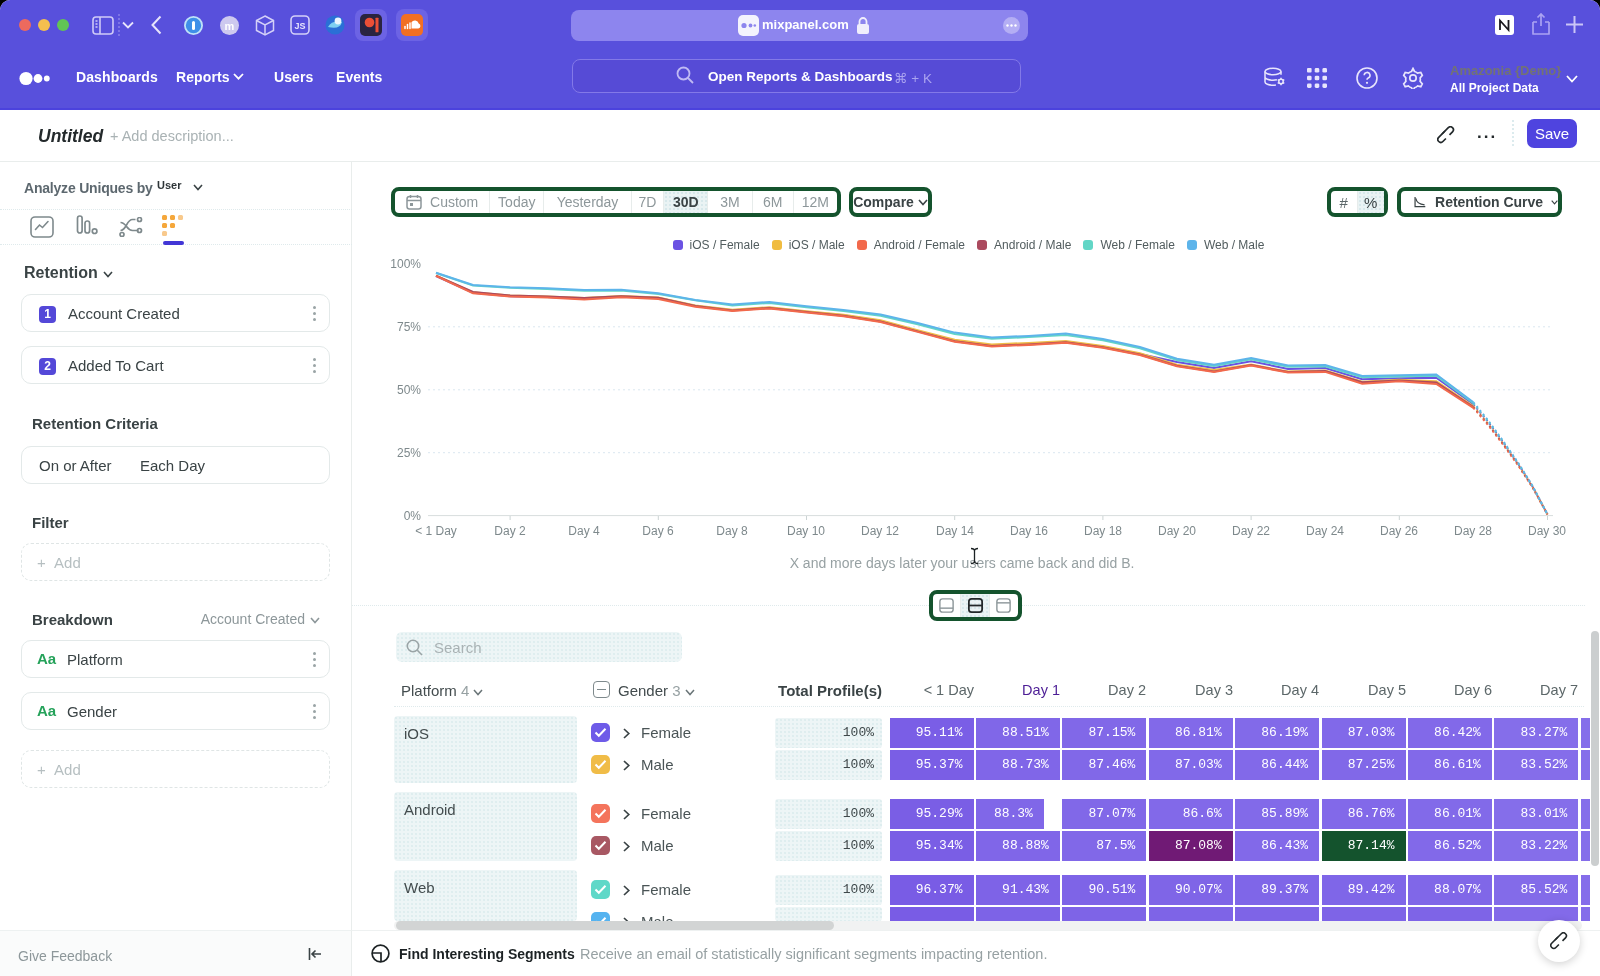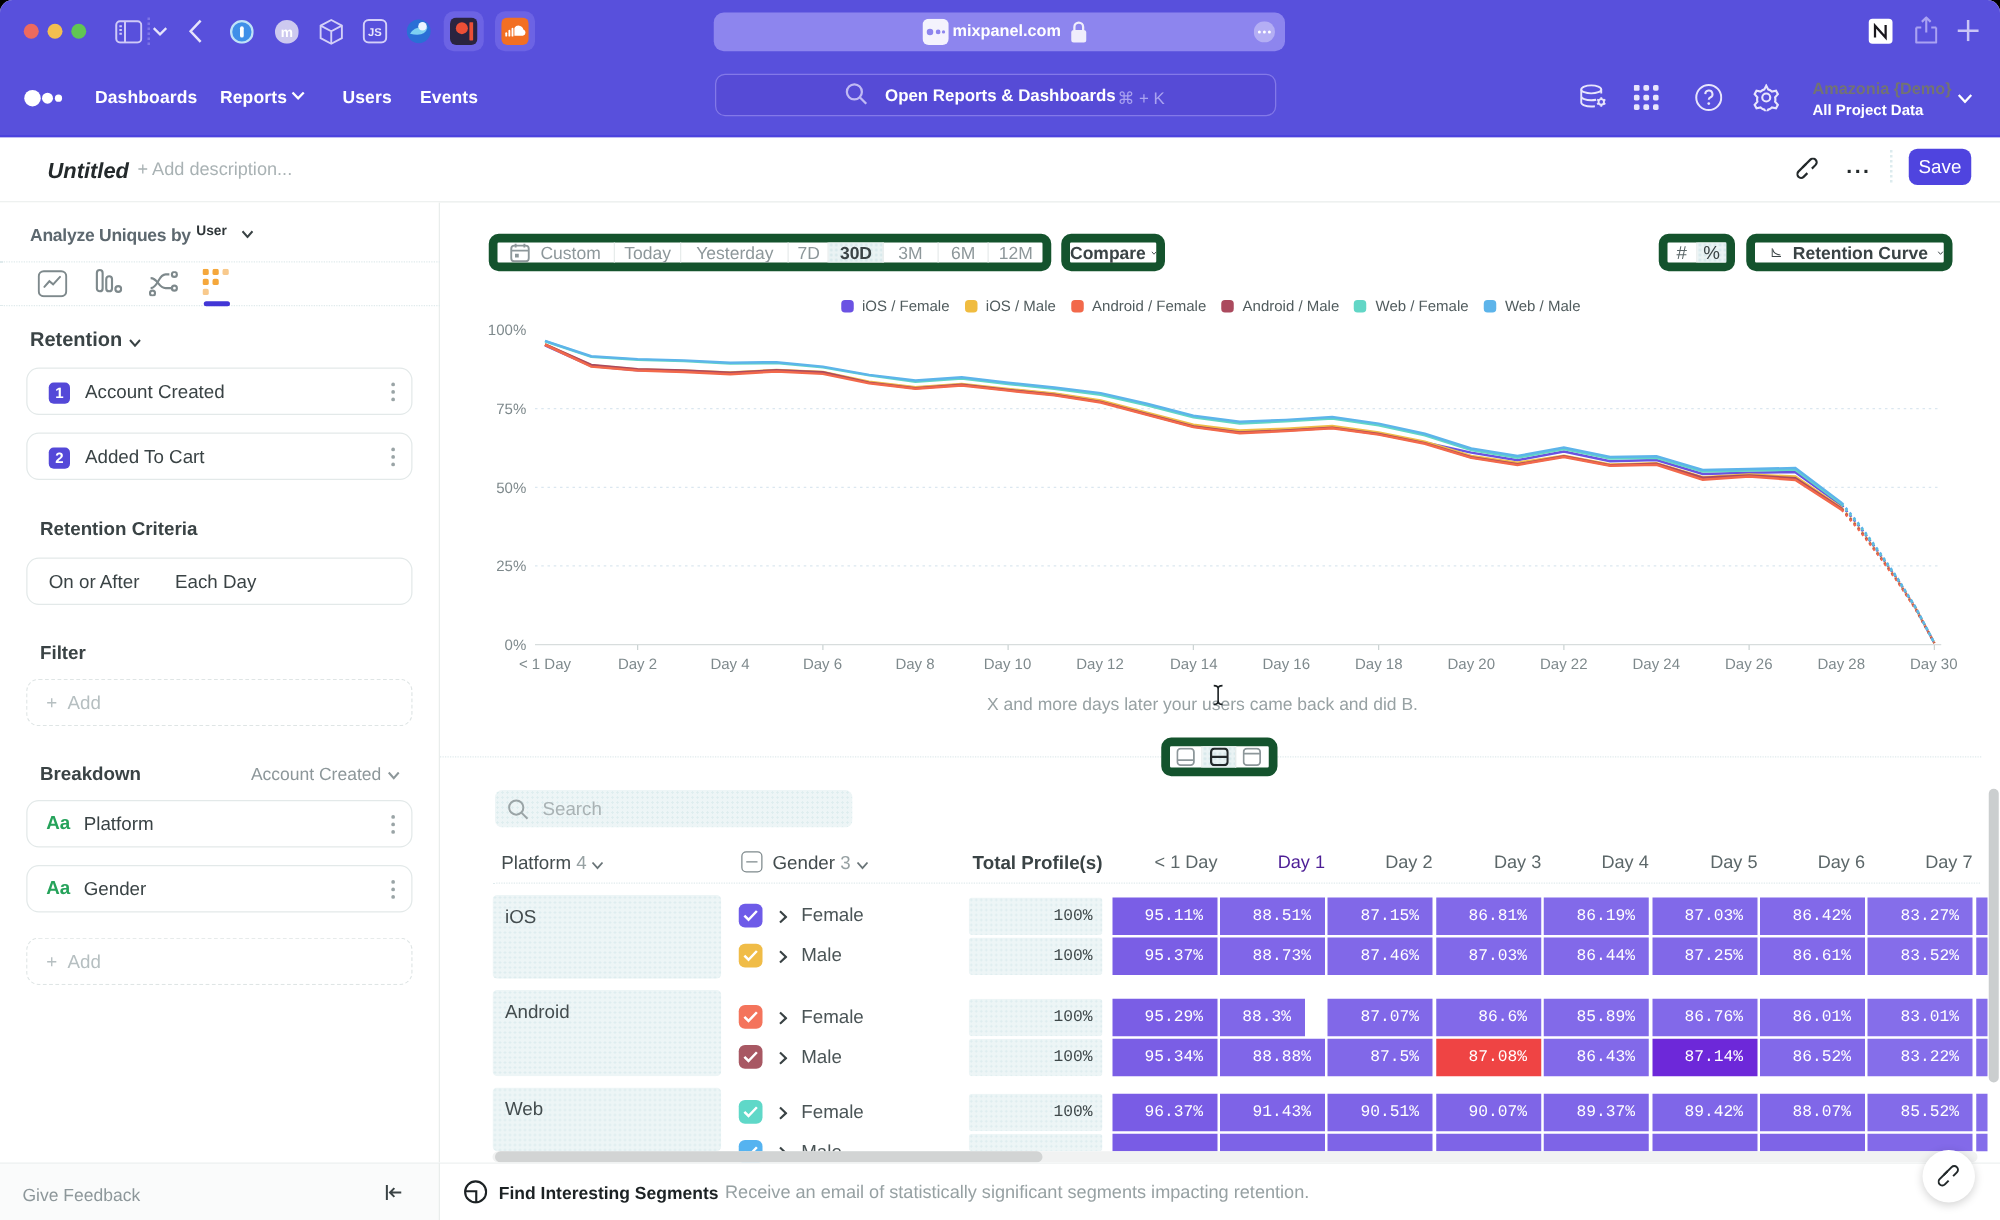--- a/index.html
+++ b/index.html
@@ -15,21 +15,21 @@
 .sidebar{position:absolute;left:0;top:162px;width:352px;height:768px;background:#fff;border-right:1px solid #e9edec;}
 .sfoot{position:absolute;left:0;top:930px;width:352px;height:46px;background:#fafbfb;border-top:1px solid #edf1f1;border-right:1px solid #e9edec;color:#8d979a;font-size:14px;}
 .bbar{position:absolute;left:352px;top:930px;width:1248px;height:46px;background:#fff;border-top:1px solid #eef1f1;}
 .card{position:absolute;left:21px;width:309px;height:38px;border:1px solid #e3e9e9;border-radius:10px;background:#fff;}
 .kebab{position:absolute;right:13px;top:11px;width:3px;}
 .kebab i{display:block;width:3px;height:3px;border-radius:50%;background:#9aa4a6;margin-bottom:3px;}
 .shead{color:#3a4345;font-size:15px;font-weight:bold;}
 .badge{position:absolute;left:17px;top:11px;width:17px;height:17px;background:#5448d8;color:#fff;border-radius:4px;font-size:12px;font-weight:bold;text-align:center;line-height:17px;}
 .ctext{position:absolute;left:46px;top:10px;color:#3a4345;font-size:15px;}
 .dashadd{position:absolute;left:21px;width:309px;height:38px;border:1px dashed #dfe5e5;border-radius:10px;color:#b6bfc1;font-size:15px;line-height:37px;padding-left:15px;}
-.seg{position:absolute;top:187px;height:30px;border:7px solid #14532d;border-radius:8px;background:#fff;display:flex;align-items:center;}
+.seg{position:absolute;top:187px;height:30px;border:4px solid #14532d;border-radius:8px;background:#fff;display:flex;align-items:center;}
 .seg .c{height:100%;display:flex;align-items:center;justify-content:center;color:#8d979a;font-size:14px;border-right:1px solid #e7eceb;}
 .seg .c:last-child{border-right:none;}
 .shimmer{background-color:#edf5f6;background-image:radial-gradient(rgba(145,195,205,.16) 1px,transparent 1.1px);background-size:4px 4px;}
 .selcell{background-color:#eaf3f4;background-image:radial-gradient(rgba(140,190,200,.20) 1px,transparent 1.2px);background-size:4px 4px;color:#3a4345 !important;font-weight:bold;}
 .mono{font-family:"Liberation Mono",monospace;}
 .pcell{position:absolute;height:30px;color:#fff;font-size:13px;text-align:right;line-height:30px;padding-right:11px;font-family:"Liberation Mono",monospace;}
 </style></head>
 <body>
 <div class="win">
 <div class="chrome"></div>
@@ -500,23 +500,23 @@
     </div>
 <svg class="abs" style="left:623px;top:841px;" width="7" height="11" viewBox="0 0 7 11" fill="none" stroke="#3a4345" stroke-width="1.7">
       <path d="M1 1 L5.8 5.5 L1 10"></path>
     </svg>
 <div class="abs" style="left:641px;top:837px;color:#4a5456;font-size:15px;">Male</div>
 <div class="abs shimmer" style="left:775px;top:831px;width:107px;height:30px;border-radius:3px;"></div>
 <div class="abs mono" style="left:775px;top:838px;width:99px;text-align:right;color:#3f484a;font-size:13px;">100%</div>
 <div class="pcell" style="left:889.5px;top:831px;width:84px;height:30px;background:rgb(122,94,229);">95.34%</div>
 <div class="pcell" style="left:975.9px;top:831px;width:84px;height:30px;background:rgb(128,102,232);">88.88%</div>
 <div class="pcell" style="left:1062.3px;top:831px;width:84px;height:30px;background:rgb(129,104,232);">87.5%</div>
-<div class="pcell" style="left:1148.7px;top:831px;width:84px;height:30px;background:#ef4444;">87.08%</div>
+<div class="pcell" style="left:1148.7px;top:831px;width:84px;height:30px;background:#701a75;">87.08%</div>
 <div class="pcell" style="left:1235.1px;top:831px;width:84px;height:30px;background:rgb(130,105,233);">86.43%</div>
-<div class="pcell" style="left:1321.5px;top:831px;width:84px;height:30px;background:#6d28d9;">87.14%</div>
+<div class="pcell" style="left:1321.5px;top:831px;width:84px;height:30px;background:#14532d;">87.14%</div>
 <div class="pcell" style="left:1407.9px;top:831px;width:84px;height:30px;background:rgb(130,105,233);">86.52%</div>
 <div class="pcell" style="left:1494.3px;top:831px;width:84px;height:30px;background:rgb(133,110,234);">83.22%</div>
 <div class="abs" style="left:1580.8px;top:831px;width:9.2px;height:30px;background:rgb(133,110,234);"></div>
 <div class="abs" style="left:591px;top:880px;width:19px;height:19px;border-radius:5px;background:#5fd8c8;overflow:hidden;">
       <svg style="position:absolute;left:3px;top:4px;" width="13" height="11" viewBox="0 0 13 11" fill="none" stroke="#fff" stroke-width="2">
         <path d="M1.5 5.5 L4.8 8.8 L11.5 1.8"></path>
       </svg>
     </div>
 <svg class="abs" style="left:623px;top:885px;" width="7" height="11" viewBox="0 0 7 11" fill="none" stroke="#3a4345" stroke-width="1.7">
       <path d="M1 1 L5.8 5.5 L1 10"></path>

